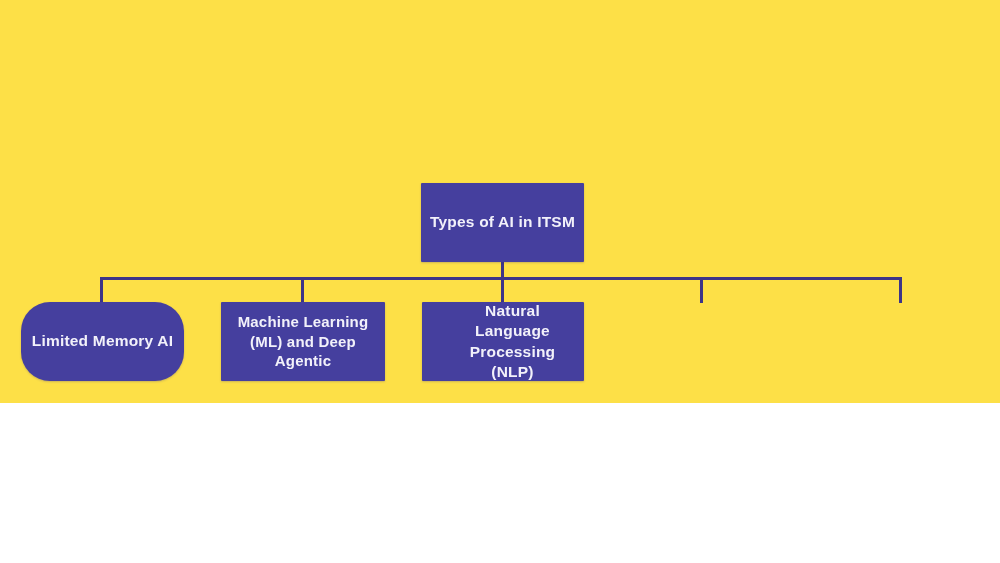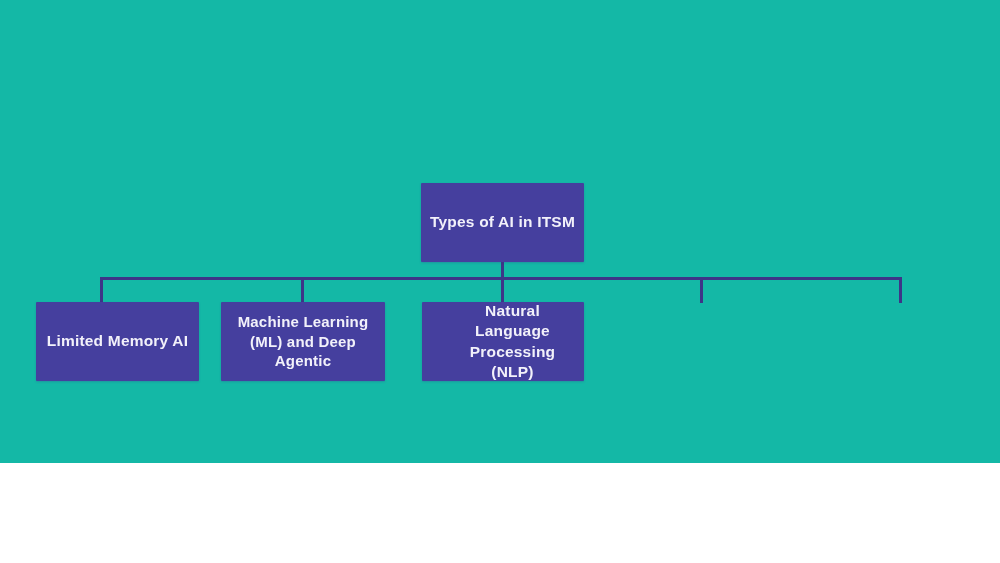--- a/index.html
+++ b/index.html
@@ -4,43 +4,43 @@
 <style>
   html, body {
     margin: 0;
     padding: 0;
     background: #ffffff;
     font-family: "Liberation Sans", "DejaVu Sans", sans-serif;
   }
   .canvas {
     position: relative;
     width: 1000px;
-    height: 463px;
-    background: #14b8a6;
+    height: 403px;
+    background: #fde047;
     overflow: hidden;
   }
   .node {
     position: absolute;
     background: #453F9E;
     color: #F2F1FA;
     display: flex;
     align-items: center;
     justify-content: center;
     text-align: center;
     font-weight: bold;
     font-size: 15.5px;
     line-height: 1.3;
     letter-spacing: 0.2px;
     padding: 2px 6px;
     box-sizing: border-box;
     border-radius: 1px;
     box-shadow: 0 1px 2px rgba(60, 53, 136, 0.25);
   }
   .node-root  { left: 421px; top: 183px; width: 163px; height: 79px; }
-  .node-c0    { left:  36px; top: 302px; width: 163px; height: 79px; }
+  .node-c0    { left:  21px; top: 302px; width: 163px; height: 79px; border-radius: 29px; }
   .node-c1    { left: 221px; top: 302px; width: 164px; height: 79px; font-size: 15px; }
   .node-c2    { left: 422px; top: 302px; width: 162px; height: 79px; padding-left: 25px; }
   .node-c3    { left: 620px; top: 302px; width: 163px; height: 79px; }
   .node-c4    { left: 820px; top: 302px; width: 162px; height: 79px; }
   .connector {
     position: absolute;
     background: #3D3588;
   }
   .rail       { left: 100px; top: 277px; width: 802px; height: 3px; }
   .trunk      { left: 501px; top: 260px; width: 3px;  height: 18px; }

